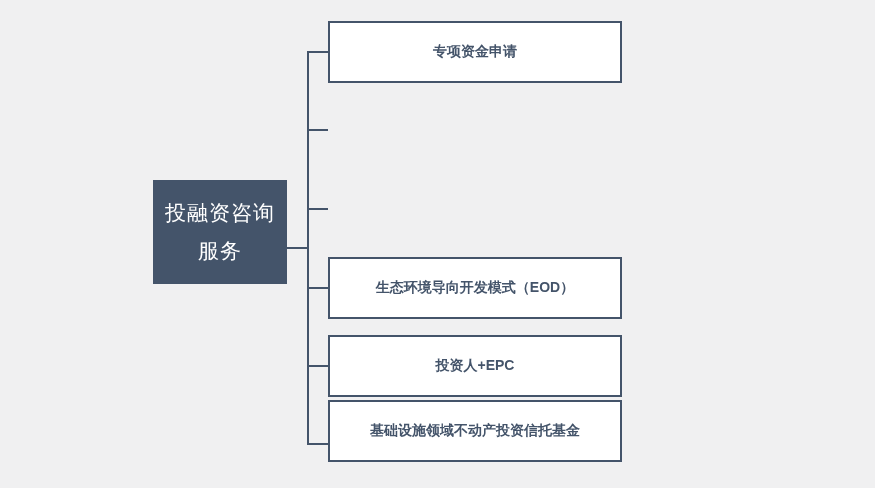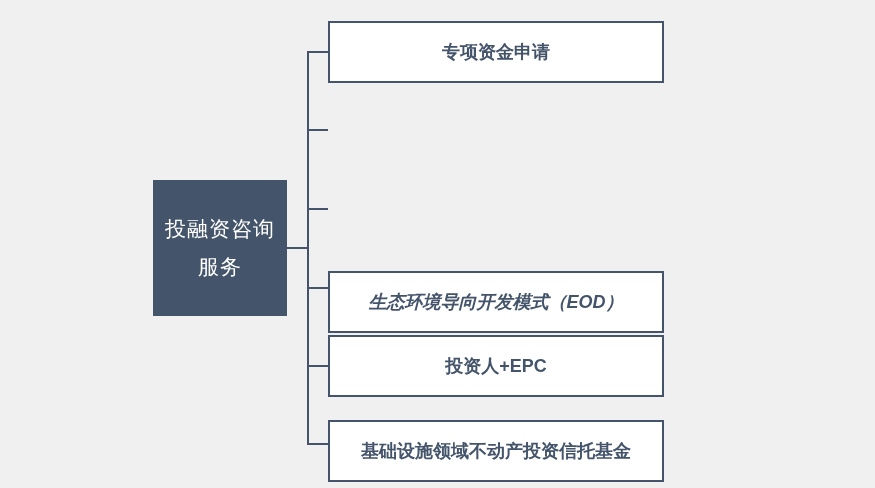--- a/index.html
+++ b/index.html
@@ -18,54 +18,54 @@
     overflow: hidden;
   }
   .canvas {
     position: relative;
     width: 875px; height: 488px;
     background: var(--background);
   }
   .root-node {
     position: absolute;
     left: 153px; top: 180px;
-    width: 134px; height: 136px;
+    width: 134px; height: 104px;
     background: var(--node_fill);
     color: var(--node_text);
     display: flex;
     flex-direction: column;
     align-items: center;
     justify-content: center;
     font-size: 21px;
     font-weight: 400;
     line-height: 38px;
     letter-spacing: 1px;
     text-align: center;
   }
   .branch-box {
     position: absolute;
     left: 328px;
-    width: 336px; height: 62px;
+    width: 294px; height: 62px;
     background: var(--box_fill);
     border: 2px solid var(--box_border);
     color: var(--box_text);
     display: flex;
     align-items: center;
     justify-content: center;
-    font-size: 18px;
+    font-size: 14px;
     font-weight: 700;
     text-align: center;
     white-space: nowrap;
   }
   .b0 { top: 21px; }
   .b1 { top: 99px; }
   .b2 { top: 178px; }
-  .b3 { top: 271px; font-style: italic; }
+  .b3 { top: 257px; }
   .b4 { top: 335px; align-items: center; }
-  .b5 { top: 420px; }
+  .b5 { top: 400px; }
   .line {
     position: absolute;
     background: var(--connector);
   }
   .trunk   { left: 307px; top: 51px; width: 2px; height: 394px; }
   .root-link { left: 287px; top: 247px; width: 20px; height: 2px; }
   .stub    { left: 309px; width: 19px; height: 2px; }
   .s0 { top: 51px; }
   .s1 { top: 129px; }
   .s2 { top: 208px; }

